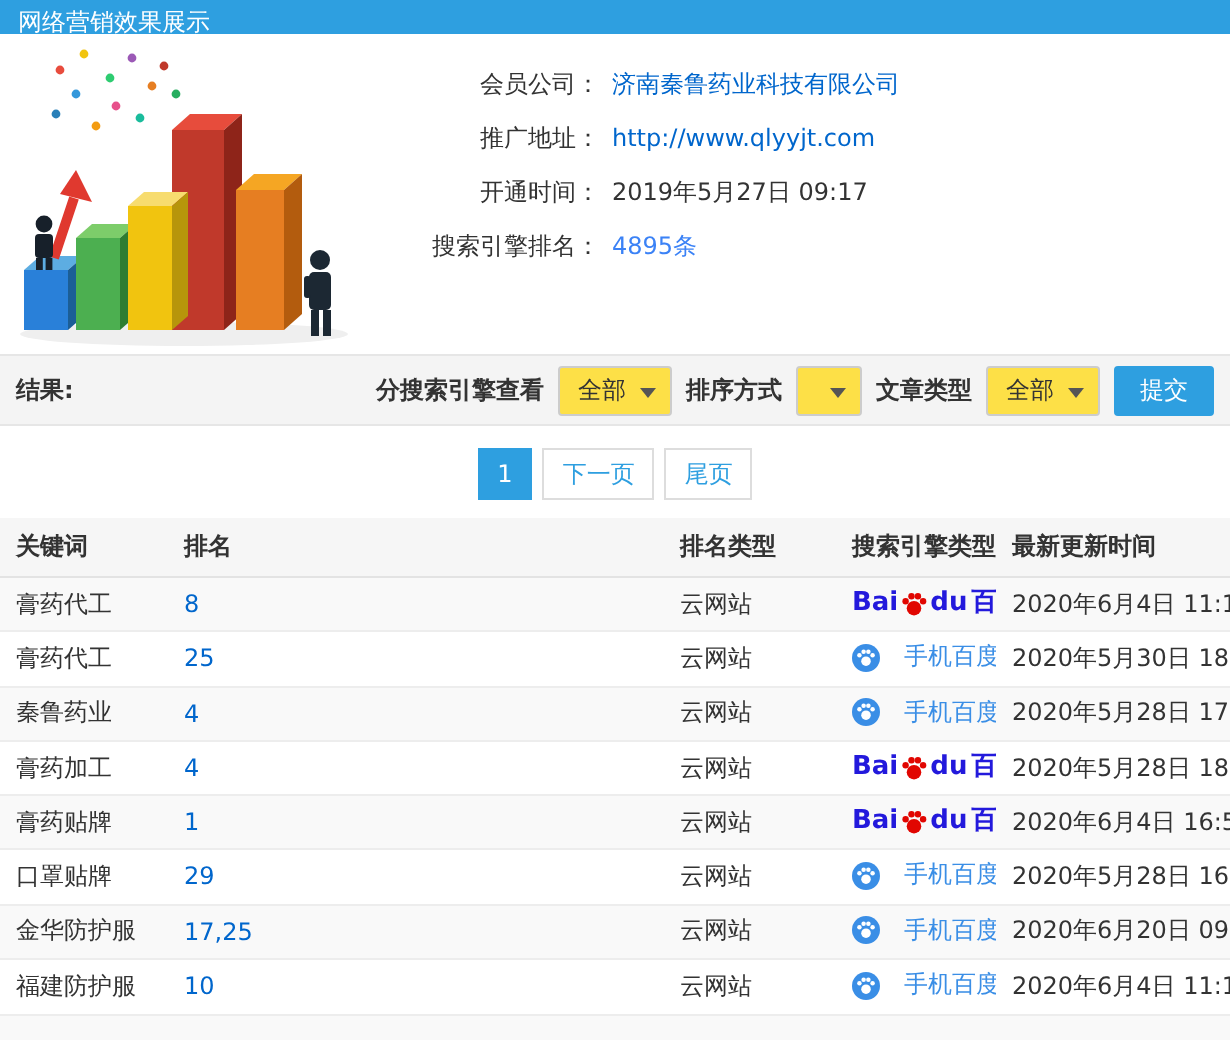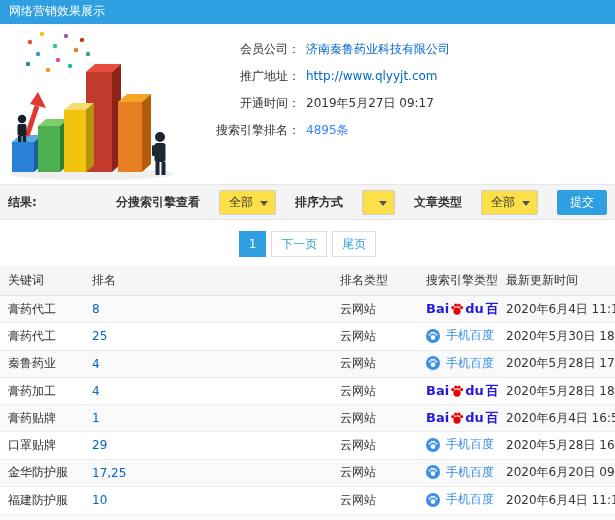--- a/index.html
+++ b/index.html
@@ -1,52 +1,52 @@
 <!DOCTYPE html>
 <html><head>
 <meta charset="utf-8">
 <style>
   *{margin:0;padding:0;box-sizing:border-box}
   html,body{width:615px;height:520px;overflow:hidden}
   body{font-family:"DejaVu Sans","Liberation Sans",sans-serif;font-size:12px;color:#333;background:#fff}
 
-  .topbar{height:24px;background:#2e9fe0;color:#fff;line-height:22px;padding:0 9px;font-size:12px}
+  .topbar{height:17px;background:#2e9fe0;color:#fff;line-height:22px;padding:0 9px;font-size:12px}
 
   .info-section{display:flex;height:160px}
   .illustration{width:188px;height:158px;flex:none}
   .info-list{padding-top:16px;flex:1}
   .info-row{display:flex;margin-bottom:9px;line-height:18px;align-items:center}
   .info-label{width:112px;text-align:right;flex:none;color:#333}
   .info-value{margin-left:6px}
   .link{color:#0066cc;text-decoration:none;cursor:pointer}
   .red{color:#3b82f6}
 
   .filter-bar{background:#f4f4f4;border-top:1px solid #e6e6e6;border-bottom:1px solid #e6e6e6;height:36px;display:flex;align-items:center;padding:0 8px}
   .result-label{font-weight:bold}
-  .filter-controls{margin-left:auto;display:flex;align-items:center;gap:19px}
+  .filter-controls{margin-left:auto;display:flex;align-items:center;gap:7px}
   .filter-label{font-weight:bold}
   .select{background:#fde047;border:1px solid #ccc;height:25px;line-height:23px;padding:0 22px 7px 9px;position:relative;border-radius:2px;cursor:pointer;white-space:nowrap}
   .caret{position:absolute;right:7px;top:10px;width:0;height:0;border-left:4px solid transparent;border-right:4px solid transparent;border-top:5px solid #555}
   .submit-btn{background:#2e9fe0;color:#fff;border:1px solid #2e9fe0;height:25px;padding:0 12px;border-radius:2px;font-size:12px;cursor:pointer;font-family:inherit}
 
   .pagination{display:flex;justify-content:center;gap:5px;padding:11px 0 9px}
   .page-btn{min-width:26px;height:26px;line-height:24px;text-align:center;border:1px solid #ddd;color:#2e9fe0;padding:0 9px;background:#fff;cursor:pointer;font-size:12px}
   .page-btn.active{background:#2e9fe0;border-color:#2e9fe0;color:#fff}
 
   table{width:100%;border-collapse:collapse;font-size:12px;table-layout:fixed}
-  th{text-align:left;font-weight:normal;padding:6px 8px;background:#f6f6f6;border-bottom:1px solid #e3e3e3;color:#333;white-space:nowrap}
+  th{text-align:left;font-weight:bold;padding:6px 8px;background:#f6f6f6;border-bottom:1px solid #e3e3e3;color:#333;white-space:nowrap}
   td{padding:4px 8px;border-bottom:1px solid #ededed;height:27px;vertical-align:middle;white-space:nowrap;overflow:hidden}
   tbody tr:nth-child(odd){background:#f9f9f9}
   td a{color:#0066cc;text-decoration:none;cursor:pointer}
 
   .baidu-logo{display:inline-flex;align-items:center;font-size:13px;white-space:nowrap;line-height:16px}
   .baidu-logo .b{color:#2319dc;font-weight:bold;}
   .baidu-logo .c1{color:#2319dc;font-weight:bold;margin-left:2px}
   .paw{margin:0 1px}
-  .mobile-baidu{display:inline-flex;align-items:center;gap:6px;color:#3a8ee6;white-space:nowrap}
+  .mobile-baidu{display:inline-flex;align-items:center;gap:12px;color:#3a8ee6;white-space:nowrap}
 </style>
 </head>
 <body>
 
 <div class="topbar">网络营销效果展示</div>
 
 <div class="info-section">
   <div class="illustration">
     <svg width="188" height="158" viewBox="0 0 188 158">
       <ellipse cx="92" cy="150" rx="82" ry="6" fill="#efefef"></ellipse>

